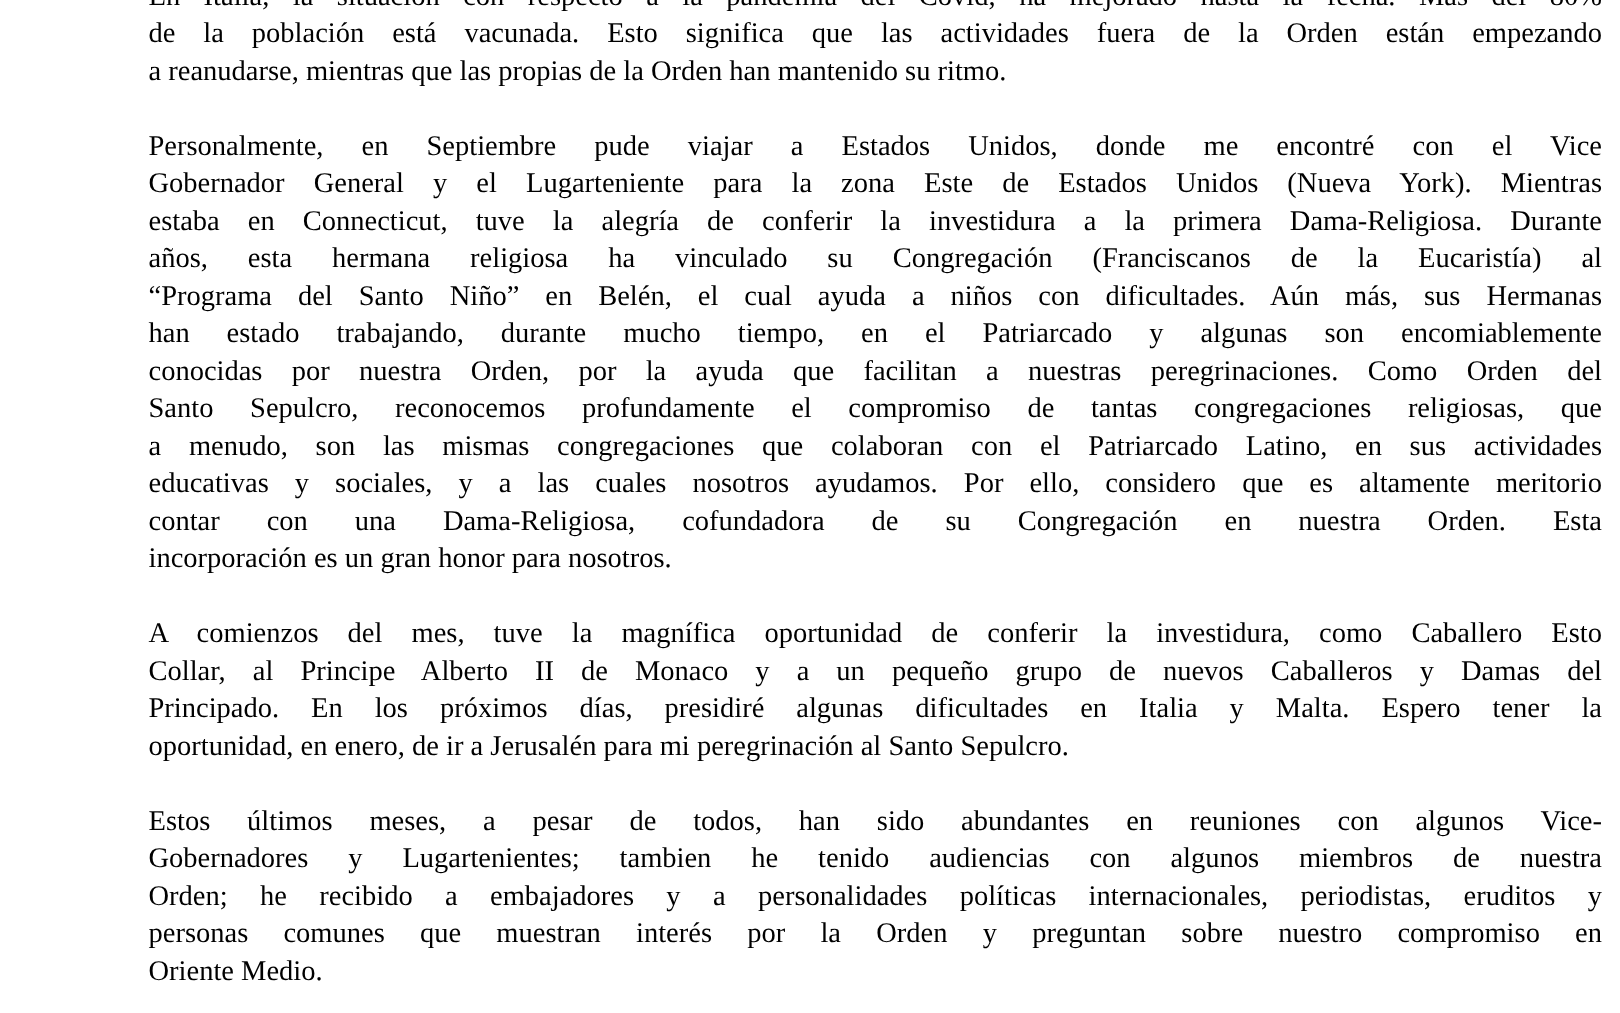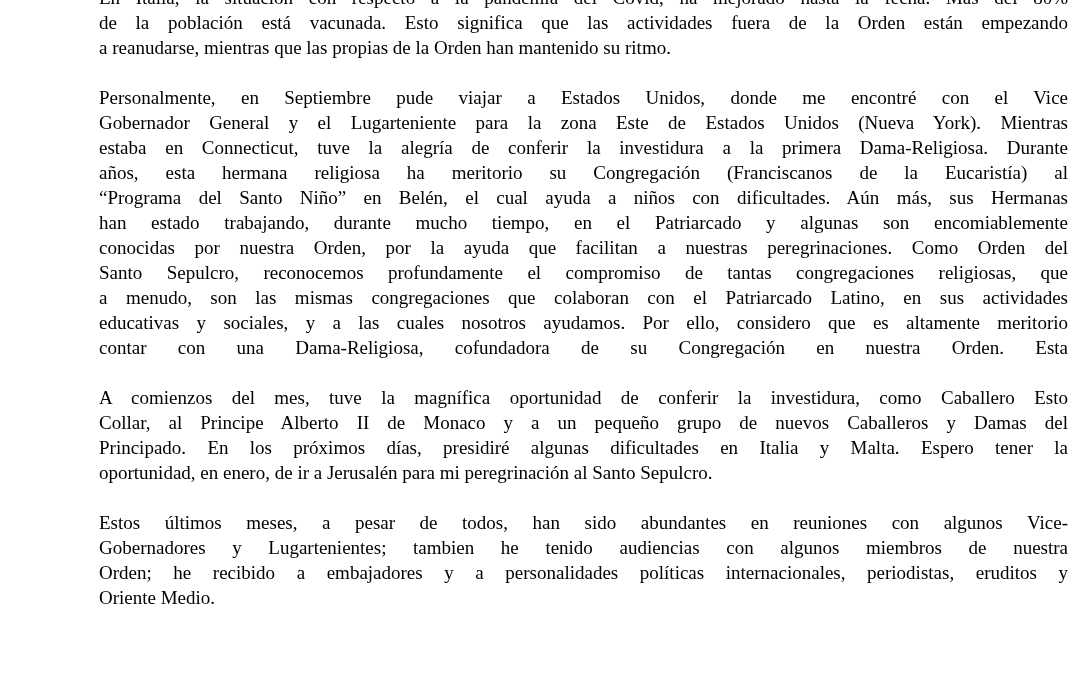--- a/index.html
+++ b/index.html
@@ -45,35 +45,37 @@
   <div class="letter-body">
       <div class="paragraph">
         <div class="line">En Italia, la situación con respecto a la pandemia del Covid, ha mejorado hasta la fecha. Más del 80%</div>
         <div class="line">de la población está vacunada. Esto significa que las actividades fuera de la Orden están empezando</div>
         <div class="line last">a reanudarse, mientras que las propias de la Orden han mantenido su ritmo.</div>
       </div>
       <div class="paragraph">
         <div class="line">Personalmente, en Septiembre pude viajar a Estados Unidos, donde me encontré con el Vice</div>
         <div class="line">Gobernador General y el Lugarteniente para la zona Este de Estados Unidos (Nueva York). Mientras</div>
         <div class="line">estaba en Connecticut, tuve la alegría de conferir la investidura a la primera Dama-Religiosa. Durante</div>
-        <div class="line">años, esta hermana religiosa ha meritorio su Congregación (Franciscanos de la Eucaristía) al</div>
+        <div class="line">años, esta hermana religiosa ha vinculado su Congregación (Franciscanos de la Eucaristía) al</div>
         <div class="line">“Programa del Santo Niño” en Belén, el cual ayuda a niños con dificultades. Aún más, sus Hermanas</div>
         <div class="line">han estado trabajando, durante mucho tiempo, en el Patriarcado y algunas son encomiablemente</div>
         <div class="line">conocidas por nuestra Orden, por la ayuda que facilitan a nuestras peregrinaciones. Como Orden del</div>
         <div class="line">Santo Sepulcro, reconocemos profundamente el compromiso de tantas congregaciones religiosas, que</div>
         <div class="line">a menudo, son las mismas congregaciones que colaboran con el Patriarcado Latino, en sus actividades</div>
         <div class="line">educativas y sociales, y a las cuales nosotros ayudamos. Por ello, considero que es altamente meritorio</div>
         <div class="line">contar con una Dama-Religiosa, cofundadora de su Congregación en nuestra Orden. Esta</div>
+        <div class="line last">incorporación es un gran honor para nosotros.</div>
       </div>
       <div class="paragraph">
         <div class="line">A comienzos del mes, tuve la magnífica oportunidad de conferir la investidura, como Caballero Esto</div>
         <div class="line">Collar, al Principe Alberto II de Monaco y a un pequeño grupo de nuevos Caballeros y Damas del</div>
         <div class="line">Principado. En los próximos días, presidiré algunas dificultades en Italia y Malta. Espero tener la</div>
         <div class="line last">oportunidad, en enero, de ir a Jerusalén para mi peregrinación al Santo Sepulcro.</div>
       </div>
       <div class="paragraph">
         <div class="line">Estos últimos meses, a pesar de todos, han sido abundantes en reuniones con algunos Vice-</div>
         <div class="line">Gobernadores y Lugartenientes; tambien he tenido audiencias con algunos miembros de nuestra</div>
         <div class="line">Orden; he recibido a embajadores y a personalidades políticas internacionales, periodistas, eruditos y</div>
+        <div class="line">personas comunes que muestran interés por la Orden y preguntan sobre nuestro compromiso en</div>
         <div class="line last">Oriente Medio.</div>
       </div>
     </div>
 </div>
 
 </body></html>

